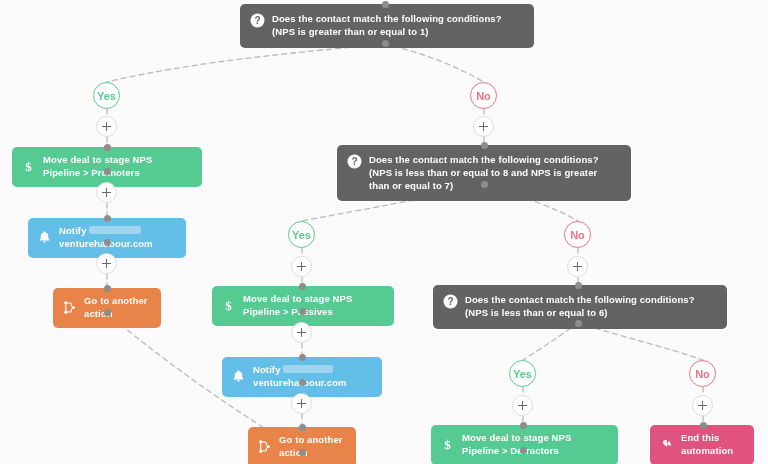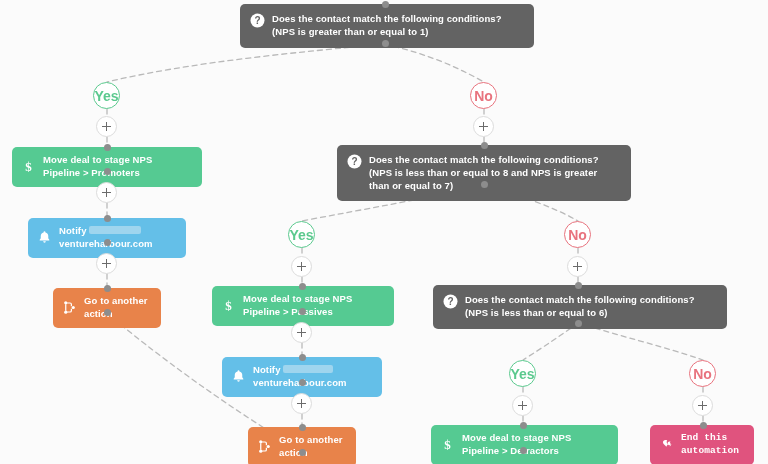--- a/index.html
+++ b/index.html
@@ -59,21 +59,21 @@
     top:-1px;
   }
 
   
   .pill{
     position:absolute;
     width:27px;height:27px;border-radius:50%;
     background:#fff;
     border:1.4px solid #5bc98e;
     color:#5bc98e;
-    font-size:14px;
+    font-size:11px;
     font-weight:bold;
     display:flex;align-items:center;justify-content:center;
     box-sizing:border-box;
     z-index:4;
   }
   .pill.no{border-color:#e8737e;color:#e8737e;}
 
   
   .plus{
     position:absolute;
@@ -303,21 +303,21 @@
     <span class="txt">Move deal to stage NPS Pipeline &gt; Detractors</span>
   </div>
   <div class="dot" style="left:519.5px;top:421.5px;"></div>
   <div class="dot" style="left:519.5px;top:446.5px;"></div>
 
   <div class="pill no" style="left:689px;top:360px;">
     <span>No</span>
   </div>
   <div class="plus" style="left:692px;top:395px;"></div>
 
-  <div class="node pink" style="left:650px;top:425px;width:104px;font-family:Liberation Mono, monospace;">
+  <div class="node pink" style="left:650px;top:425px;width:104px;">
     <span class="ico">
       <svg width="15" height="15" viewBox="0 0 16 16">
           <path d="M6.8 3.2c-1.5 0-2.6 1.1-2.6 2.5 0 1.9 2.2 3.2 3.6 4.6.3-1.1 1-2 1.8-2.7-.9-.5-1.4-1.4-1.4-2.4 0-.7.2-1.3.6-1.8a3 3 0 0 0-2-.2z" fill="#fff"></path>
           <path d="M12.4 5.1c-.9-.6-2-.5-2.7.3-.8.9-.6 2.3.4 3.1.5.4 1.2.5 1.8.3l-.5 1.6 2-2.6-1.4.4c.5-.9.3-2-.6-2.6z" fill="#fff"></path>
         </svg>
     </span>
     <span class="txt">End this automation</span>
   </div>
   <div class="dot" style="left:699.5px;top:421.5px;"></div>
 

